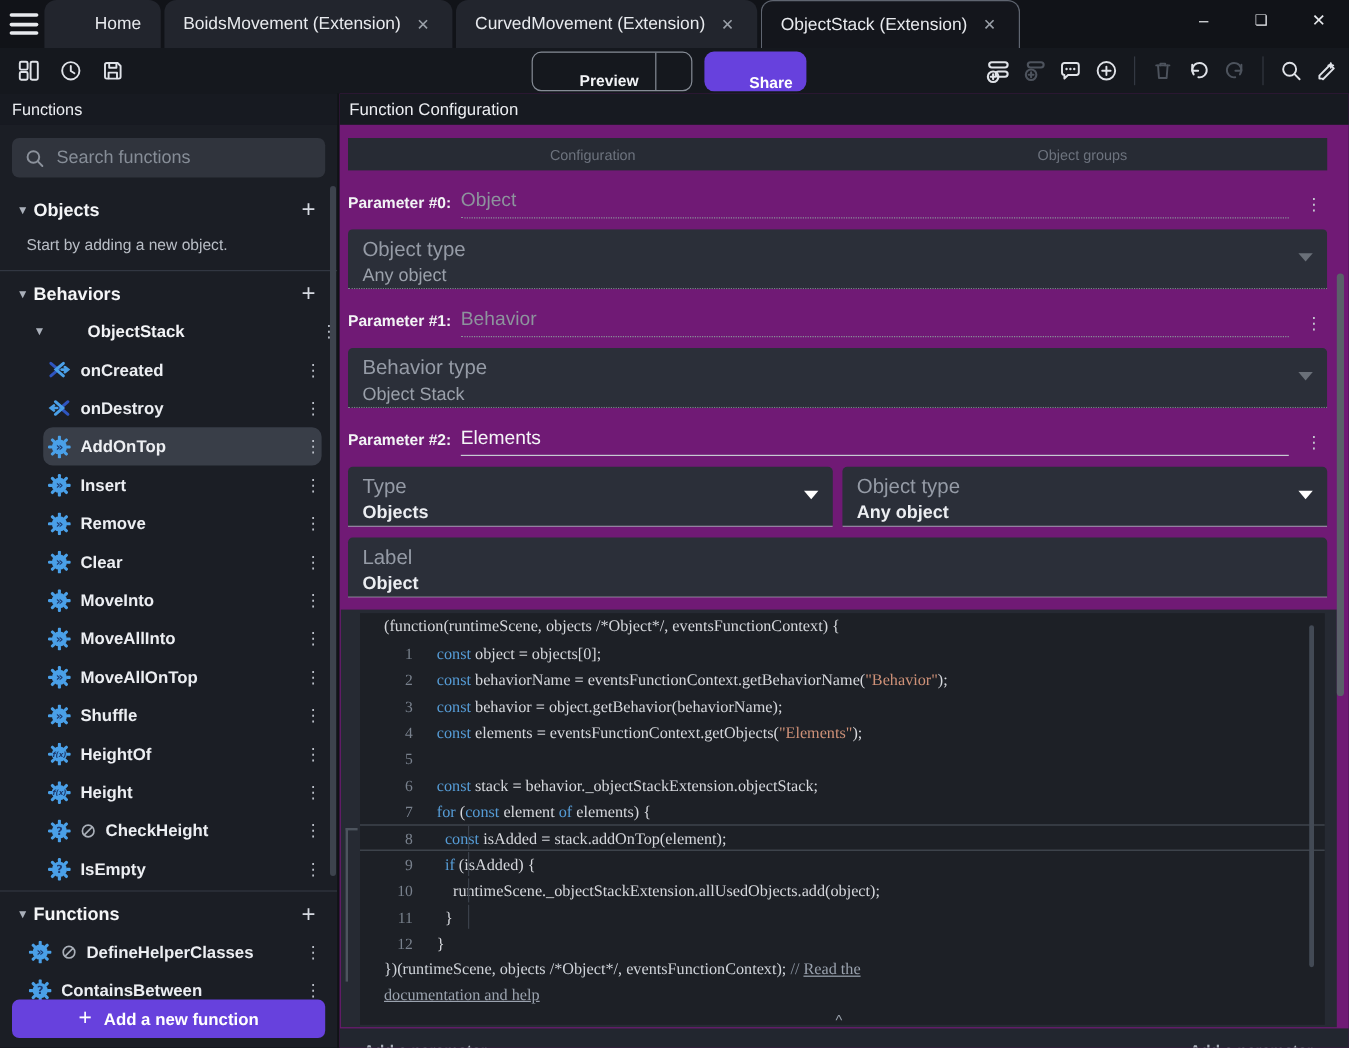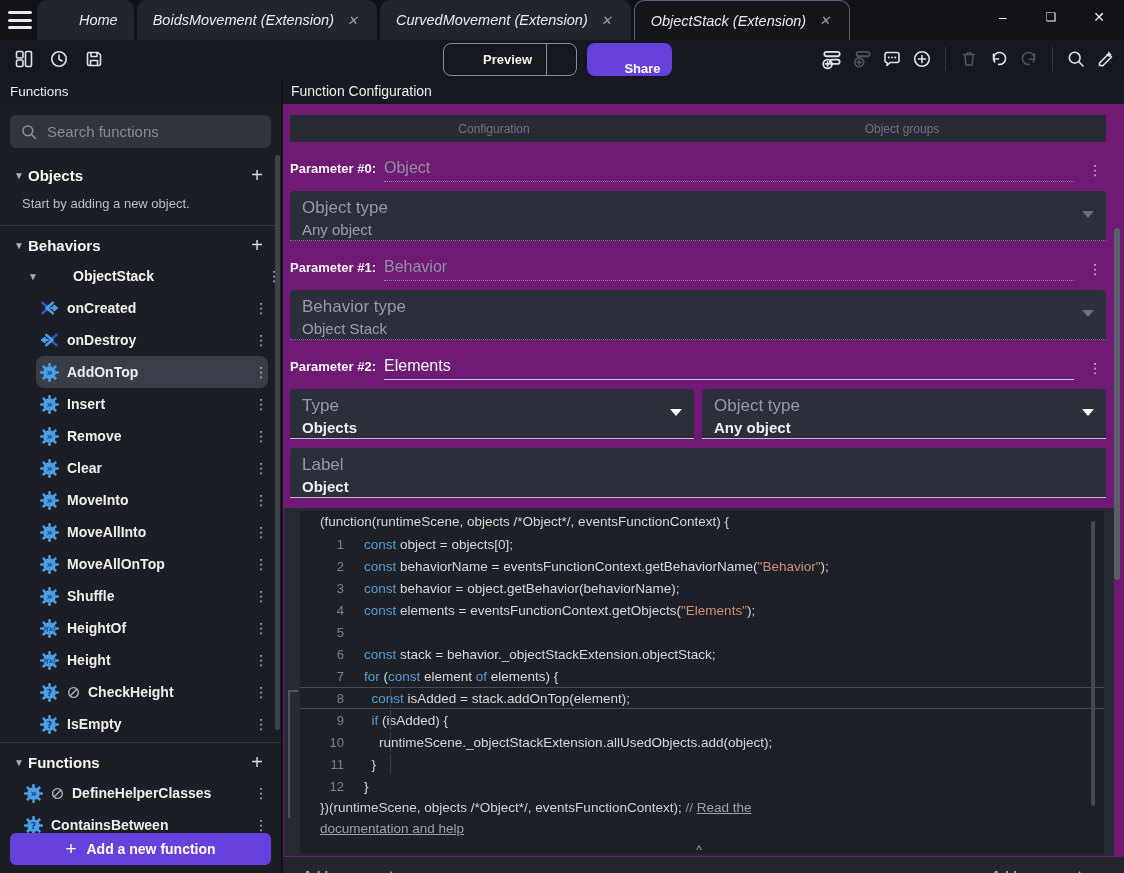--- a/index.html
+++ b/index.html
@@ -8,39 +8,39 @@
   .app { position:absolute; inset:0; width:1124px; height:873px; background:#101216; }
 
   
   .titlebar { position:absolute; left:0; top:0; right:0; height:40px; background:#111318;
     display:flex; align-items:flex-end; }
   .hamburger { position:absolute; left:8px; top:11px; width:24px; height:18px; display:flex;
     flex-direction:column; justify-content:space-between; cursor:pointer; }
   .hamburger span { display:block; height:3px; border-radius:2px; background:#e8eaee; }
   .tabs { display:flex; margin-left:37px; gap:3px; height:40px; align-items:flex-end; }
   .tab { height:40px; display:flex; align-items:center; gap:10px; padding:0 16px;
-    background:#22252d; border-radius:10px 10px 0 0; color:#e8eaee; font-size:14.5px; cursor:pointer;font-style:italic; }
+    background:#22252d; border-radius:10px 10px 0 0; color:#e8eaee; font-size:14.5px; cursor:pointer; }
   .tab.active { background:#14161c; border:1px solid #5f6570; border-bottom:none; }
   .tab .tab-close { color:#9aa0a8; font-size:13px; padding:2px 3px; cursor:pointer; }
   .tab .home-ico { margin-right:-2px; }
   .win-controls { position:absolute; right:14px; top:6px; display:flex; gap:26px; align-items:center; }
   .win-btn { color:#e8eaee; width:22px; height:22px; display:flex; align-items:center; justify-content:center;
     font-size:14px; cursor:pointer; }
 
   
   .toolbar { position:absolute; left:0; top:40px; right:0; height:38px; background:#15181e; }
   .tb-left { position:absolute; left:12px; top:7px; display:flex; gap:11px; }
   .icon-btn { width:24px; height:24px; display:flex; align-items:center; justify-content:center; cursor:pointer; }
   .icon-btn svg { stroke:#dfe2e8; }
   .icon-btn.disabled svg { stroke:#4d535d; }
   .icon-btn.disabled { cursor:default; }
   .tb-divider { width:1px; height:24px; background:#333842; margin:0 5px; }
   .preview-group { position:absolute; left:443px; top:3px; height:33px; border:1px solid #868c96;
     border-radius:8px; display:flex; align-items:center; color:#f2f3f6; }
-  .preview-main { display:flex; align-items:center; gap:9px; padding:0 14px 0 12px; height:100%; cursor:pointer; }
+  .preview-main { display:flex; align-items:flex-end; gap:9px; padding:0 14px 0 12px; height:100%; cursor:pointer; }
   .preview-main span { font-weight:bold; font-size:13px; }
   .preview-caret { width:30px; height:100%; border-left:1px solid #868c96; display:flex;
     align-items:center; justify-content:center; cursor:pointer; }
   .share-btn { position:absolute; left:587px; top:3px; height:33px; width:85px; background:#6741dd;
     border:none; border-radius:8px; display:flex; align-items:flex-end; justify-content:center; gap:8px;
     color:#fff; font-weight:bold; font-size:13px; cursor:pointer; font-family:inherit; }
   .tb-right { position:absolute; right:6px; top:7px; display:flex; gap:6px; align-items:center; }
 
   
   .sidebar { position:absolute; left:0; top:78px; bottom:0; width:281px; background:#1b1e25; }
@@ -97,21 +97,21 @@
   .field.enabled { border-bottom:1px solid #b9bec7; }
   .field.enabled .field-value { color:#eceef2; font-weight:bold; }
   .dd-arrow { position:absolute; right:12px; top:20px; width:0; height:0;
     border-left:6px solid transparent; border-right:6px solid transparent; border-top:7px solid #ffffff; }
   .field.disabled .dd-arrow { border-top-color:#6a7079; }
 
   
   .editor-wrap { margin:10px 10px 0 1px; background:#262a33; padding:3px 10px 2px 16px; position:relative;
     height:348px; }
   .editor { background:#1d2026; height:100%; position:relative; overflow:hidden;
-    font-family:Liberation Sans, sans-serif; font-size:13.5px; color:#d5d7dc; }
+    font-family:Liberation Serif, serif; font-size:13.5px; color:#d5d7dc; }
   .cl { display:flex; height:22px; line-height:22px; position:relative; border-top:1px solid transparent;
     border-bottom:1px solid transparent; }
   .cl .ln { flex:0 0 64px; text-align:right; padding-right:20px; color:#79818d; font-size:13px; }
   .cl.active-line { border-color:#464c55; }
   .cl .iguide { position:absolute; left:90px; top:0; bottom:0; width:1px; background:#3a404a; }
   .plainline { padding-left:20px; line-height:22px; white-space:pre; }
   .code-footer { padding-left:20px; line-height:21px; color:#cfd3d9; }
   .code-footer .cmt { color:#8b93a0; }
   .code-footer a { color:#9aa2ae; text-decoration:underline; cursor:pointer; }
   .kw { color:#569cd6; } .str { color:#ce9178; }

